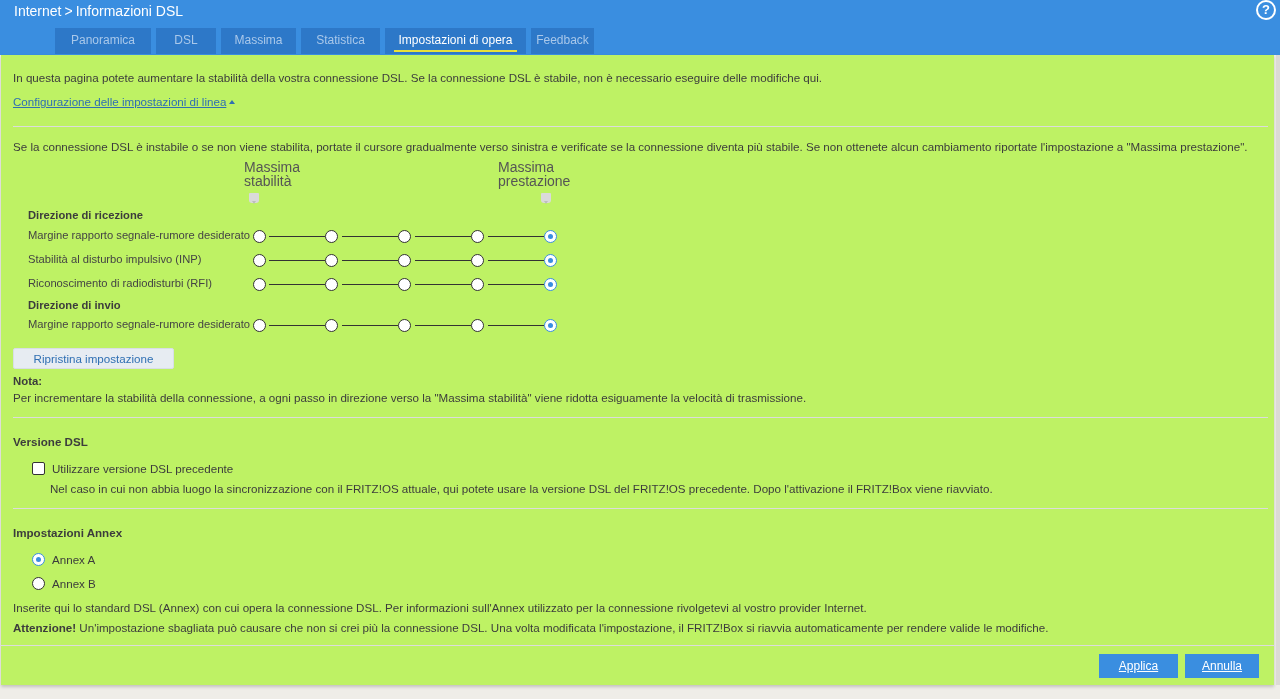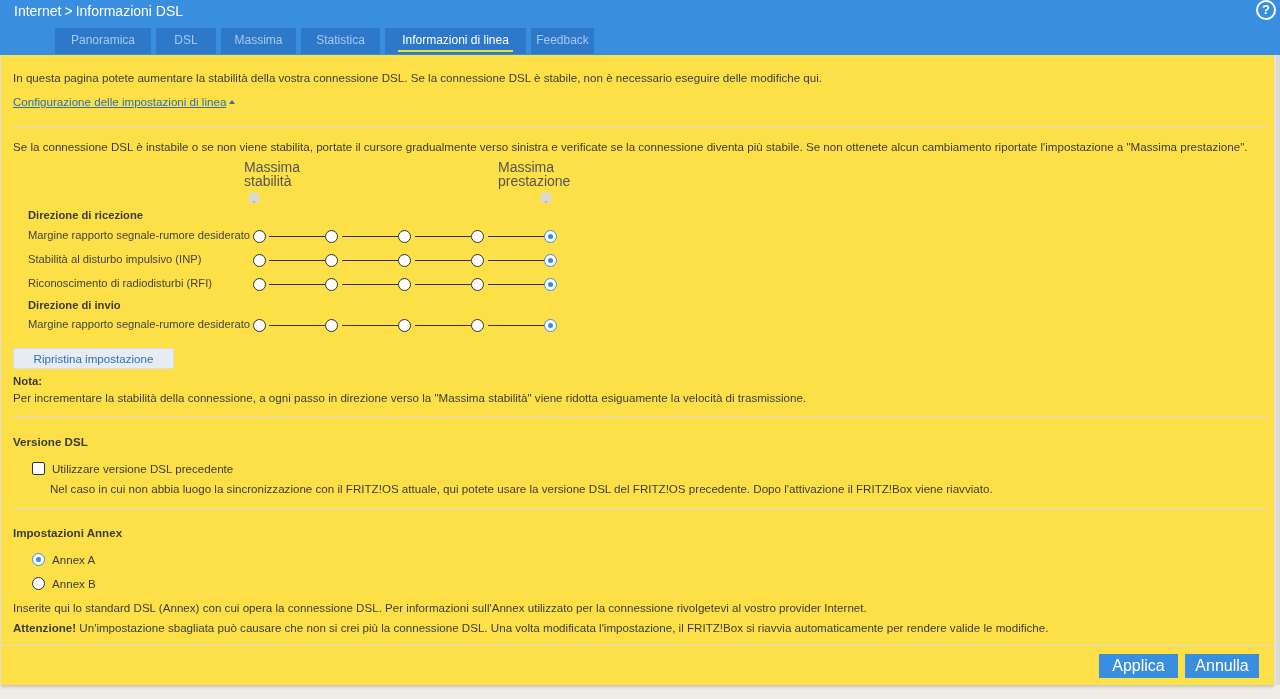--- a/index.html
+++ b/index.html
@@ -28,21 +28,21 @@
   }
   .tabs { position: absolute; left: 15px; top: 28px; display: flex; padding-left: 40px; }
   .tab {
     height: 26px; background: #2d78c8; color: #a9c8ea; font-size: 12px;
     line-height: 24px; text-align: center; margin-right: 5px; cursor: pointer;
   }
   .tab.active { color: #fff; background: #2d78c8; }
   .tab.active span { display: inline-block; border-bottom: 2px solid #e8e13a; line-height: 20px; padding: 0 4px; }
   .panel {
     position: absolute; left: 1px; top: 55px; width: 1273px; height: 630px;
-    background: #fde047; box-shadow: 0 2px 3px rgba(0,0,0,0.18);
+    background: #bef264; box-shadow: 0 2px 3px rgba(0,0,0,0.18);
   }
   .scroll-edge { position: absolute; left: 1276px; top: 55px; width: 4px; height: 630px; background: #dcdad5; }
   .content { position: absolute; left: 12px; top: 0; width: 1255px; }
   .p { position: absolute; left: 0; white-space: nowrap; font-size: 11.6px; color: #3c3c3c; }
   .link { color: #2f6fb3; cursor: pointer; text-decoration: underline; }
   .caret { display: inline-block; width: 0; height: 0; border-left: 3px solid transparent; border-right: 3px solid transparent; border-bottom: 4px solid #2f6fb3; margin-left: 3px; vertical-align: 2px; }
   .divider { position: absolute; left: 0; height: 1px; background: #dcdcdc; width: 1255px; }
   .bold { font-weight: bold; }
   .endlabel { position: absolute; font-size: 14px; color: #555; line-height: 14px; }
   .thumbmark {
@@ -62,38 +62,38 @@
   .seg { position: absolute; top: 6px; height: 1px; background: #333; width: 56px; }
   .btn-grey {
     position: absolute; left: 0; width: 161px; height: 21px; background: #e7ecf2; border: 1px solid #d8dee6;
     color: #2f6fb3; font-size: 11.6px; text-align: center; line-height: 19px; border-radius: 2px; cursor: pointer;
   }
   .checkbox { position: absolute; width: 13px; height: 13px; border: 1.5px solid #333; border-radius: 2px; background:#fff; cursor: pointer; }
   .radio { position: absolute; width: 13px; height: 13px; border: 1.5px solid #333; border-radius: 50%; background:#fff; cursor: pointer; }
   .radio.sel { border-color: #3a8ee0; }
   .radio.sel::after { content:""; position:absolute; left:2.5px; top:2.5px; width:5px; height:5px; border-radius:50%; background:#3a8ee0; }
   .btn-blue {
-    position: absolute; height: 24px; background: #3a8ee0; color: #fff; font-size: 16px;
-    text-align: center; line-height: 24px; cursor: pointer;
+    position: absolute; height: 24px; background: #3a8ee0; color: #fff; font-size: 12px;
+    text-align: center; line-height: 24px; cursor: pointer; text-decoration: underline;
   }
 </style>
 </head>
 <body>
 
 <div class="header">
   <div class="breadcrumb">
     <span>Internet</span><span class="sep">&gt;</span><span>Informazioni DSL</span>
   </div>
   <div class="help-icon">?</div>
   <div class="tabs">
     <div class="tab" style="width:96px"><span>Panoramica</span></div>
     <div class="tab" style="width:60px"><span>DSL</span></div>
     <div class="tab" style="width:75px"><span>Massima</span></div>
     <div class="tab" style="width:79px"><span>Statistica</span></div>
-    <div class="tab active" style="width:141px"><span>Informazioni di linea</span></div>
+    <div class="tab active" style="width:141px"><span>Impostazioni di opera</span></div>
     <div class="tab" style="width:63px"><span>Feedback</span></div>
   </div>
 </div>
 
 <div class="panel">
   <div class="content">
     <div class="p" style="top:16px">In questa pagina potete aumentare la stabilità della vostra connessione DSL. Se la connessione DSL è stabile, non è necessario eseguire delle modifiche qui.</div>
     <div class="p link" style="top:40px"><span>Configurazione delle impostazioni di linea</span><span class="caret"></span></div>
     <div class="divider" style="top:71px"></div>
 

